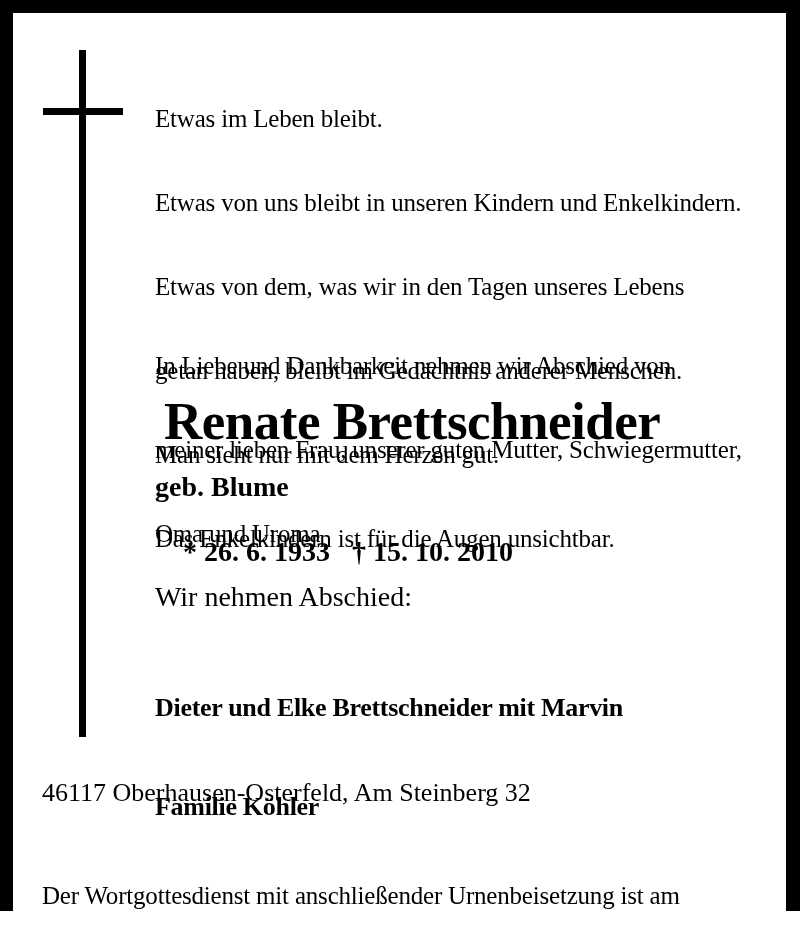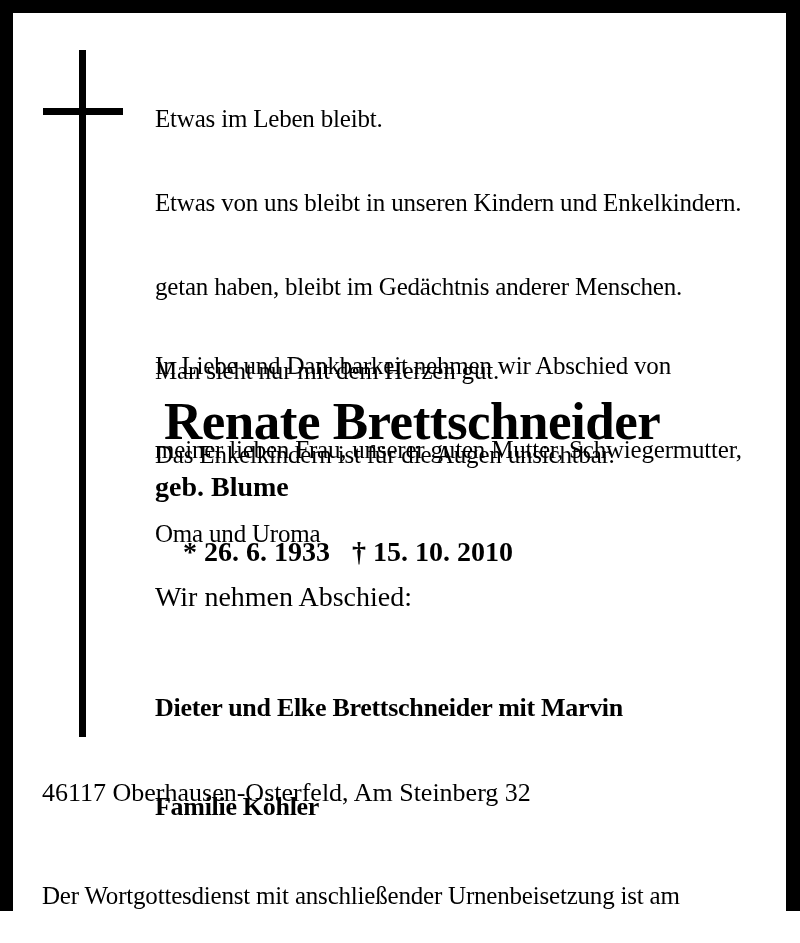--- a/index.html
+++ b/index.html
@@ -103,20 +103,21 @@
   <div class="paper"></div>
 
   <div>
     <div class="cross-v"></div>
     <div class="cross-h"></div>
   </div>
 
   <div class="abs quote">
     <div>Etwas im Leben bleibt.</div>
     <div>Etwas von uns bleibt in unseren Kindern und Enkelkindern.</div>
+    <div>Etwas von dem, was wir in den Tagen unseres Lebens</div>
     <div>getan haben, bleibt im Gedächtnis anderer Menschen.</div>
     <div>Man sieht nur mit dem Herzen gut.</div>
     <div>Das Enkelkindern ist für die Augen unsichtbar.</div>
   </div>
 
 
   <div class="abs intro">
     <div>In Liebe und Dankbarkeit nehmen wir Abschied von</div>
     <div>meiner lieben Frau, unserer guten Mutter, Schwiegermutter,</div>
     <div>Oma und Uroma</div>

